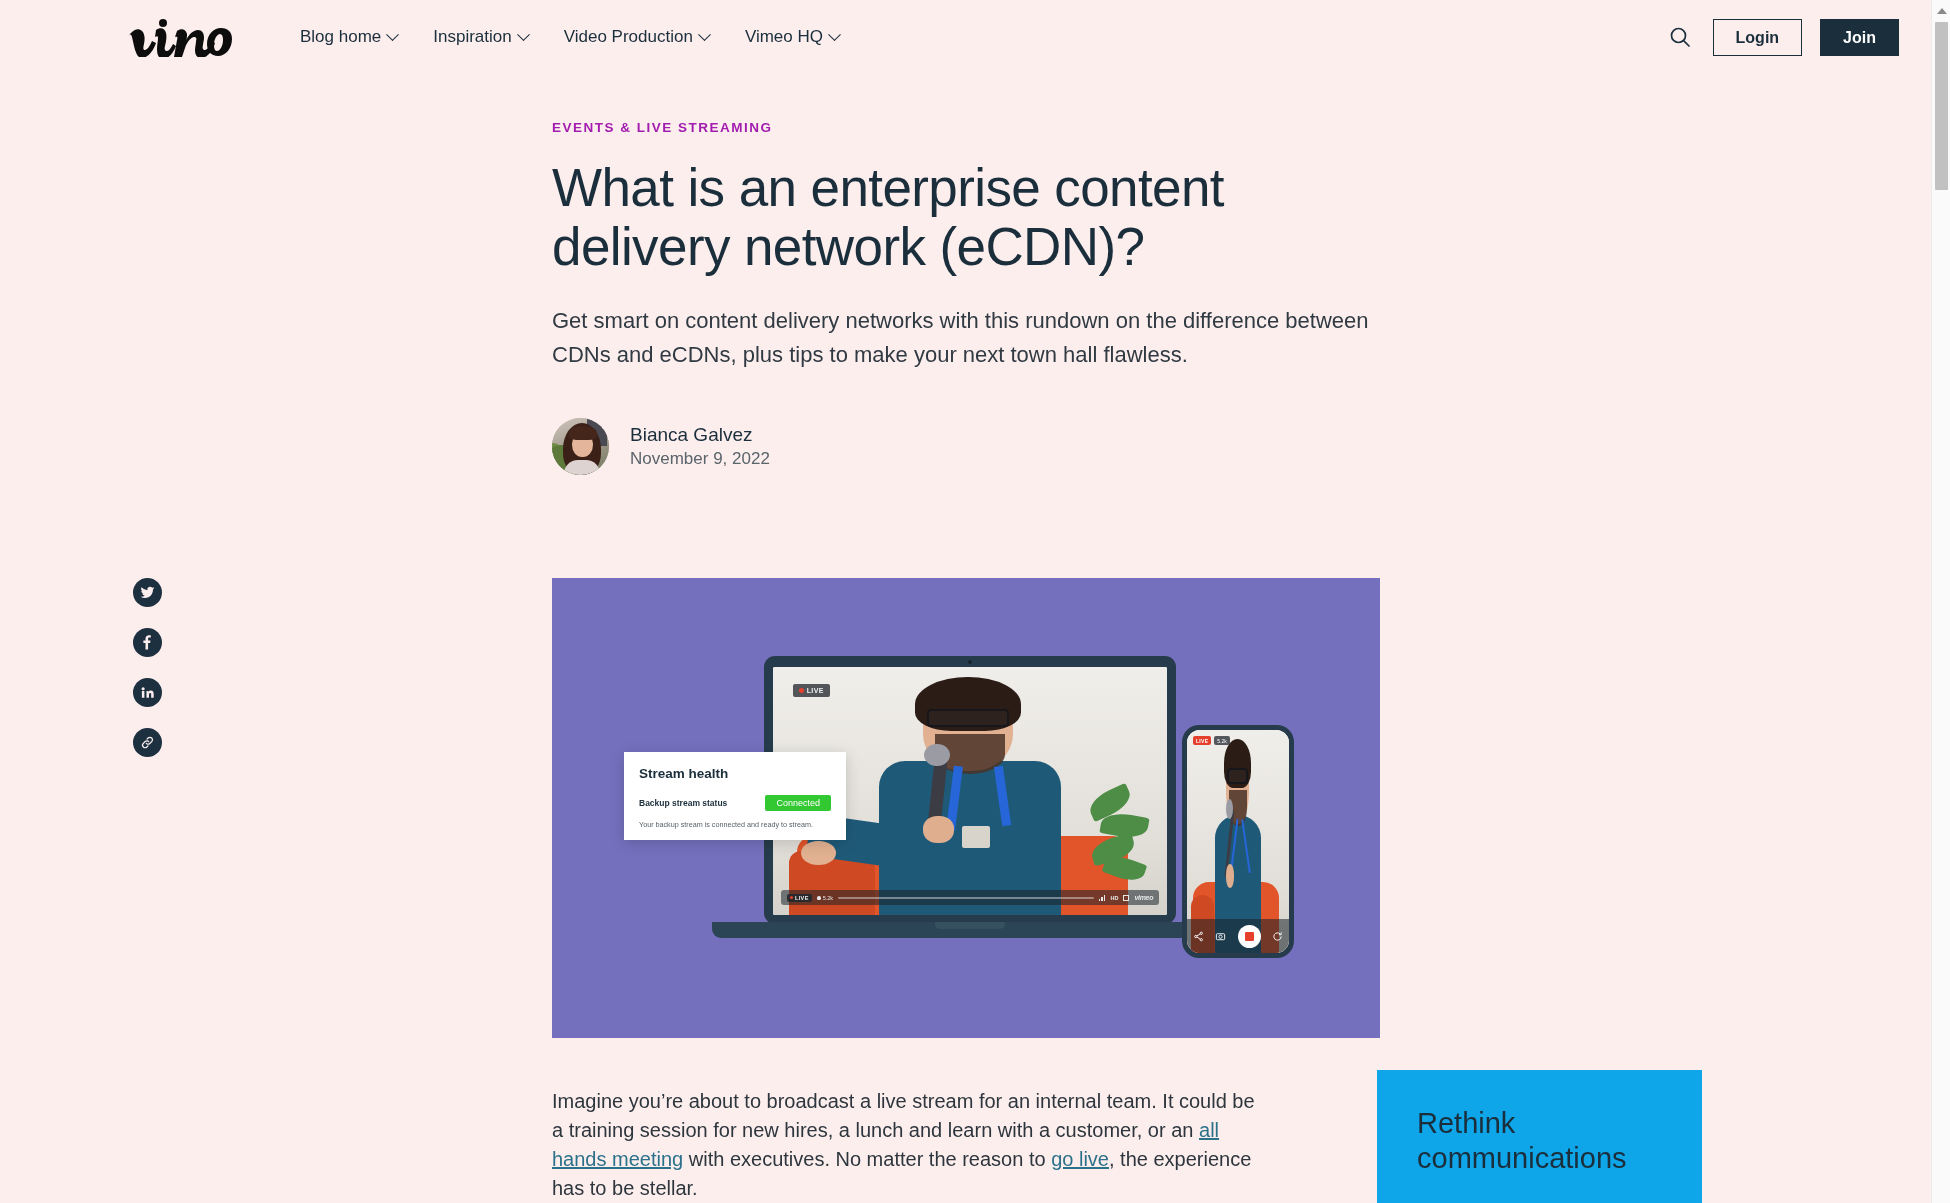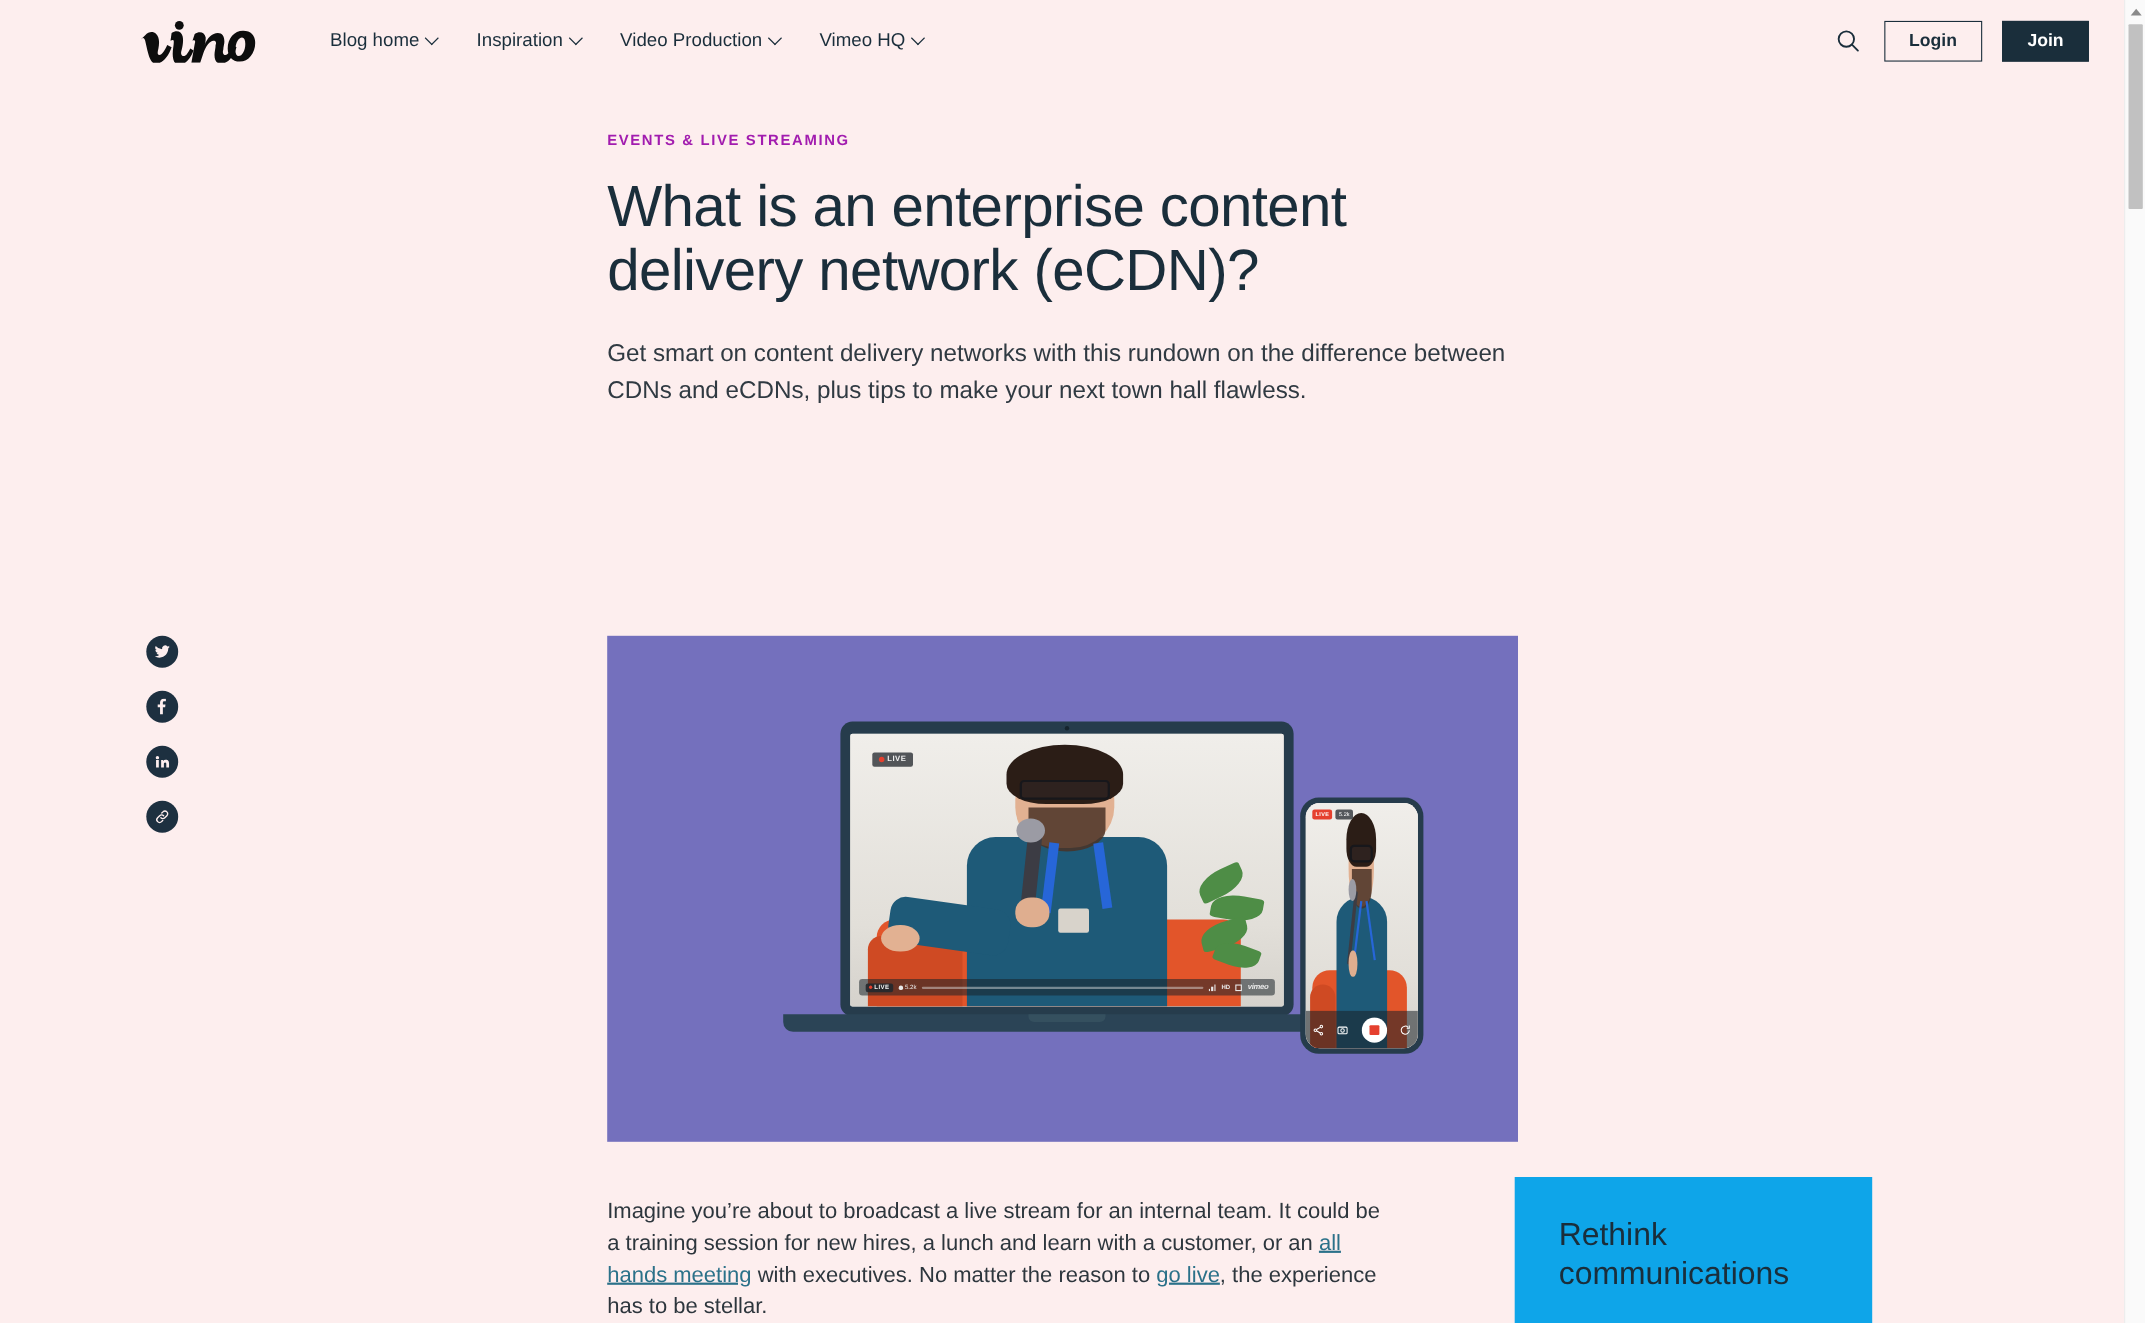--- a/index.html
+++ b/index.html
@@ -370,20 +370,36 @@
         </g>
       </svg>
     </div>
   </div>
 
   <div class="article">
     <div class="kicker">EVENTS &amp; LIVE STREAMING</div>
     <h1 class="title">What is an enterprise content delivery network (eCDN)?</h1>
     <p class="dek">Get smart on content delivery networks with this rundown on the difference between CDNs and eCDNs, plus tips to make your next town hall flawless.</p>
 
+    <div class="byline">
+      <div class="avatar">
+        <span class="bg-sky"></span>
+        <span class="bldg"></span>
+        <span class="bush2"></span>
+        <span class="bush"></span>
+        <span class="hair"></span>
+        <span class="face"></span>
+        <span class="hairfr"></span>
+        <span class="body"></span>
+      </div>
+      <div>
+        <div class="author-name">Bianca Galvez</div>
+        <div class="author-date">November 9, 2022</div>
+      </div>
+    </div>
   </div>
 
   <div class="hero">
 
     <div class="laptop">
       <div class="laptop-body">
         <div class="laptop-cam"></div>
         <div class="laptop-screen">
           <div class="scene">
             <span class="wall"></span>
@@ -484,20 +500,28 @@
           <svg class="ctrl-ico" viewBox="0 0 24 24">
             <g fill="none" stroke="currentColor" stroke-width="2">
                 <path d="M20 12a8 8 0 1 1-2.3-5.6"></path>
                 <path d="M20 3v5h-5"></path>
               </g>
           </svg>
         </div>
       </div>
     </div>
 
+    <div class="sh-card">
+      <div class="sh-title">Stream health</div>
+      <div class="sh-row">
+        <span class="sh-label">Backup stream status</span>
+        <span class="sh-pill">Connected</span>
+      </div>
+      <div class="sh-note">Your backup stream is connected and ready to stream.</div>
+    </div>
   </div>
 
   <p class="body-copy"><span>Imagine you’re about to broadcast a live stream for an internal team. It could be a training session for new hires, a lunch and learn with a customer, or an </span><a href="#">all hands meeting</a><span> with executives. No matter the reason to </span><a href="#">go live</a><span>, the experience has to be stellar.</span></p>
 
   <div class="promo">
     <div class="promo-title">Rethink communications</div>
   </div>
 
   <div class="scrollbar">
     <div class="sb-up">

